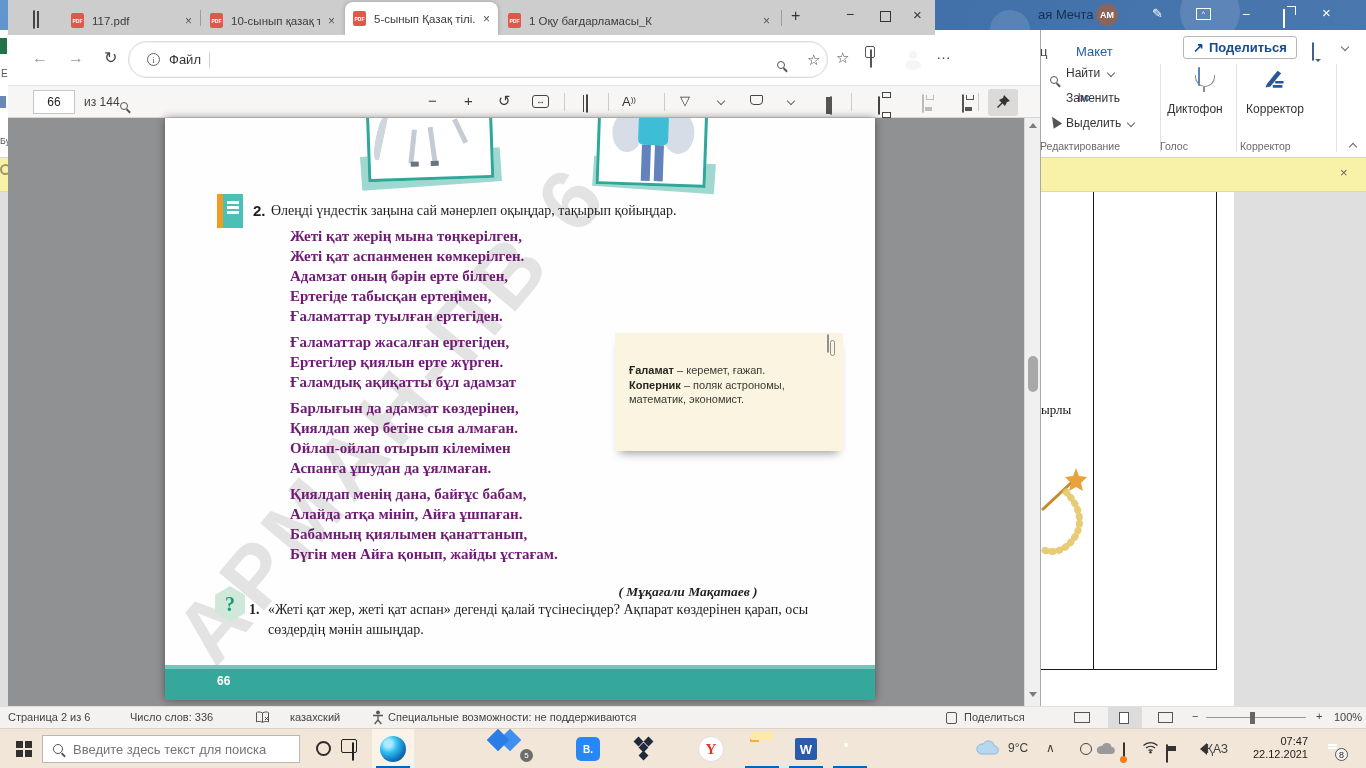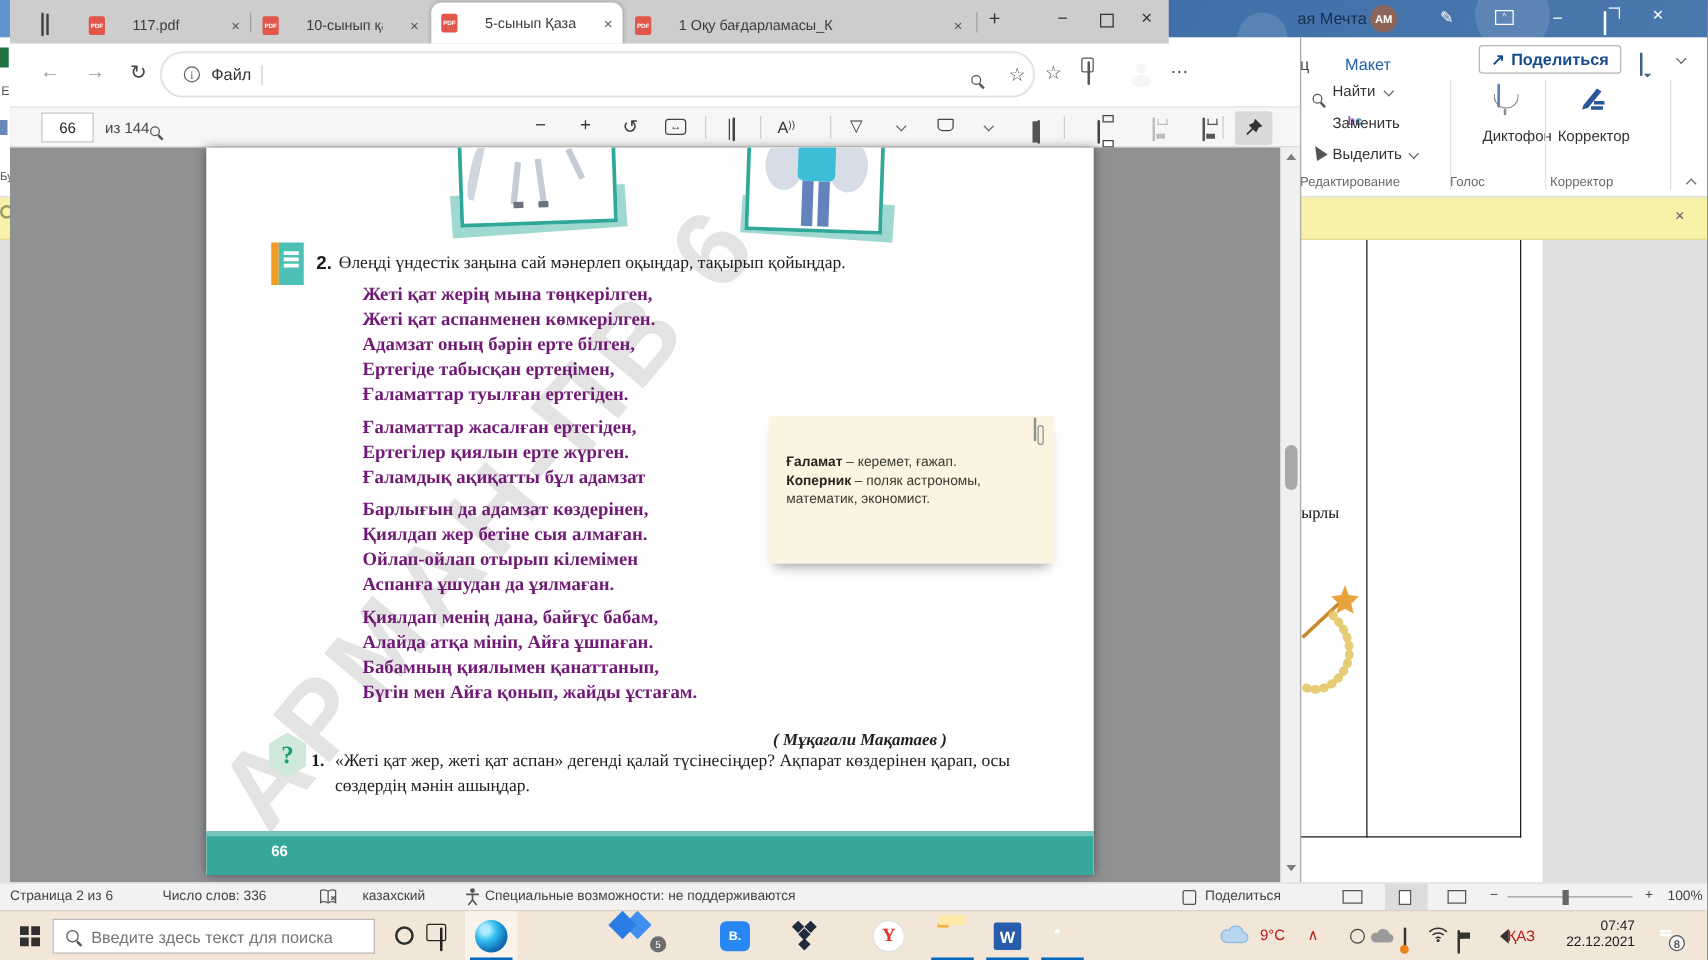--- a/index.html
+++ b/index.html
@@ -42,21 +42,21 @@
     border:1.5px solid #8a8a8a;border-top:none;border-radius:0 0 10px 10px;}
   .mic::before{content:"";position:absolute;left:4px;top:19px;width:2px;height:5px;background:#8a8a8a;}
   .cursorarrow{width:0;height:0;border-left:5px solid transparent;border-right:5px solid transparent;
     border-bottom:11px solid #555;transform:rotate(-32deg);}
   
   #ybar{left:0;top:158px;width:1366px;height:34px;background:#f8f2a9;border-bottom:1px solid #e4d98e;}
   #wdoc{left:0;top:192px;width:1366px;height:514px;background:#dfdfdf;}
   .docline{background:#1a1a1a;}
   
   #tabstrip{left:8px;top:0;width:927px;height:35px;background:#cdcdcd;}
-  .tab{display:flex;align-items:center;gap:22px;padding:0 8px;overflow:hidden;}
+  .tab{display:flex;align-items:center;gap:8px;padding:0 8px;overflow:hidden;}
   .tab .t{font-size:11.5px;color:#3c3c3c;overflow:hidden;white-space:nowrap;flex:1;}
   .tab .x{color:#555;font-size:12px;}
   .tab.active{background:#fff;border-radius:8px 8px 0 0;box-shadow:0 0 4px rgba(0,0,0,.25);}
   .pdficon{width:13px;height:15px;background:#e2574c;border-radius:2px;color:#fff;font-size:5px;
     font-weight:bold;display:flex;align-items:center;justify-content:center;flex:none;}
   .vtabs{width:16px;height:13px;border:1.6px solid #444;border-radius:3px;position:relative;}
   .vtabs::after{content:"";position:absolute;left:3px;top:0;width:1.6px;height:100%;background:#444;}
   #btoolbar{left:8px;top:35px;width:1032px;height:50px;background:#fff;}
   .navg{font-size:16px;color:#9a9a9a;}
   .urlpill{left:120px;top:6px;width:700px;height:37px;background:#fff;border:1px solid #dcdcdc;
@@ -160,21 +160,21 @@
   .folder{width:24px;height:16px;background:linear-gradient(#ffd258,#f3ae3d);border-radius:2px;position:relative;}
   .folder::before{content:"";position:absolute;left:0;top:-3px;width:9px;height:4px;background:#f3ae3d;border-radius:2px 2px 0 0;}
   .folder::after{content:"";position:absolute;left:1px;bottom:1px;width:22px;height:8px;background:#ffe9a8;border-radius:1px;}
   .wordic{width:22px;height:22px;background:#2a5cad;color:#fff;font-weight:bold;font-size:13px;
     display:flex;align-items:center;justify-content:center;border-radius:2px;position:relative;}
   .wordic::before{content:"";position:absolute;right:-4px;top:2px;width:8px;height:18px;background:#e8eef7;border-radius:1px;z-index:-1;}
   .chromeic{width:24px;height:24px;border-radius:50%;position:relative;
     background:conic-gradient(#ea4335 0 33%,#fbbc05 33% 66%,#34a853 66% 100%);}
   .chromeic::before{content:"";position:absolute;inset:6px;background:#4285f4;border-radius:50%;
     border:2.5px solid #fff;}
-  .trayic{color:#b91c1c;font-size:12px;}
+  .trayic{color:#404040;font-size:12px;}
   .monitor{width:13px;height:10px;border:1.4px solid #333;border-radius:1px;position:relative;}
   .monitor::after{content:"";position:absolute;right:-3px;bottom:-3px;width:7px;height:7px;border-radius:50%;background:#f08019;}
   .batt{width:13px;height:7px;border:1px solid #333;border-radius:1px;position:relative;}
   .batt::after{content:"";position:absolute;right:-3px;top:1.5px;width:2px;height:4px;background:#333;}
   .batt::before{content:"";position:absolute;left:1px;top:1px;width:8px;height:5px;background:#333;}
   .spk{width:4px;height:6px;background:#333;position:relative;}
   .spk::before{content:"";position:absolute;left:2px;top:-3px;border:6px solid transparent;border-right:7px solid #333;}
   .traytime{font-size:11px;color:#1c1c1c;text-align:right;line-height:13px;}
   .notific{width:16px;height:14px;background:#2b2b2b;border-radius:2px;position:relative;}
   .notific::after{content:"";position:absolute;left:2px;top:3px;width:9px;height:1.5px;background:#fff;box-shadow:0 3px 0 #fff;}
@@ -217,21 +217,21 @@
     <span class="a txt" style="left:1046px;top:62px;font-size:10px;padding-left:32px;"><span style="color:#9b59b6;font-weight:bold;">b</span><span style="color:#2980b9;font-weight:bold;">c</span></span>
     <span class="a rlabel txt" style="left:1066px;top:61px;">Заменить</span>
     <span class="a cursorarrow" style="left:1050px;top:86px;"></span>
     <span class="a rlabel txt" style="left:1066px;top:86px;">Выделить</span>
     <span class="a chev" style="left:1128px;top:90px;"></span>
     <div class="a grouplbl" style="left:1040px;top:110px;width:112px;">Редактирование</div>
     <div class="a vsep" style="left:1160px;top:34px;height:88px;"></div>
 
     
     <span class="a mic" style="left:1188px;top:38px;"></span>
-    <div class="a rlabel" style="left:1160px;top:72px;width:70px;text-align:left;margin-left:26px;">Диктофон</div>
+    <div class="a rlabel" style="left:1160px;top:72px;width:70px;text-align:center;">Диктофон</div>
     <div class="a grouplbl" style="left:1160px;top:110px;width:70px;">Голос</div>
     <div class="a vsep" style="left:1236px;top:34px;height:88px;"></div>
 
     
     <span class="a svgwrap" style="left:1262px;top:36px;">
       <svg width="24" height="24" viewBox="0 0 20 20">
           <path d="M4 15 13 4l3 2-9 11-4 1z" fill="#2b579a"></path>
           <path d="M9 17h8M11 13.5h7" stroke="#2b579a" stroke-width="2.2"></path>
         </svg>
     </span>

